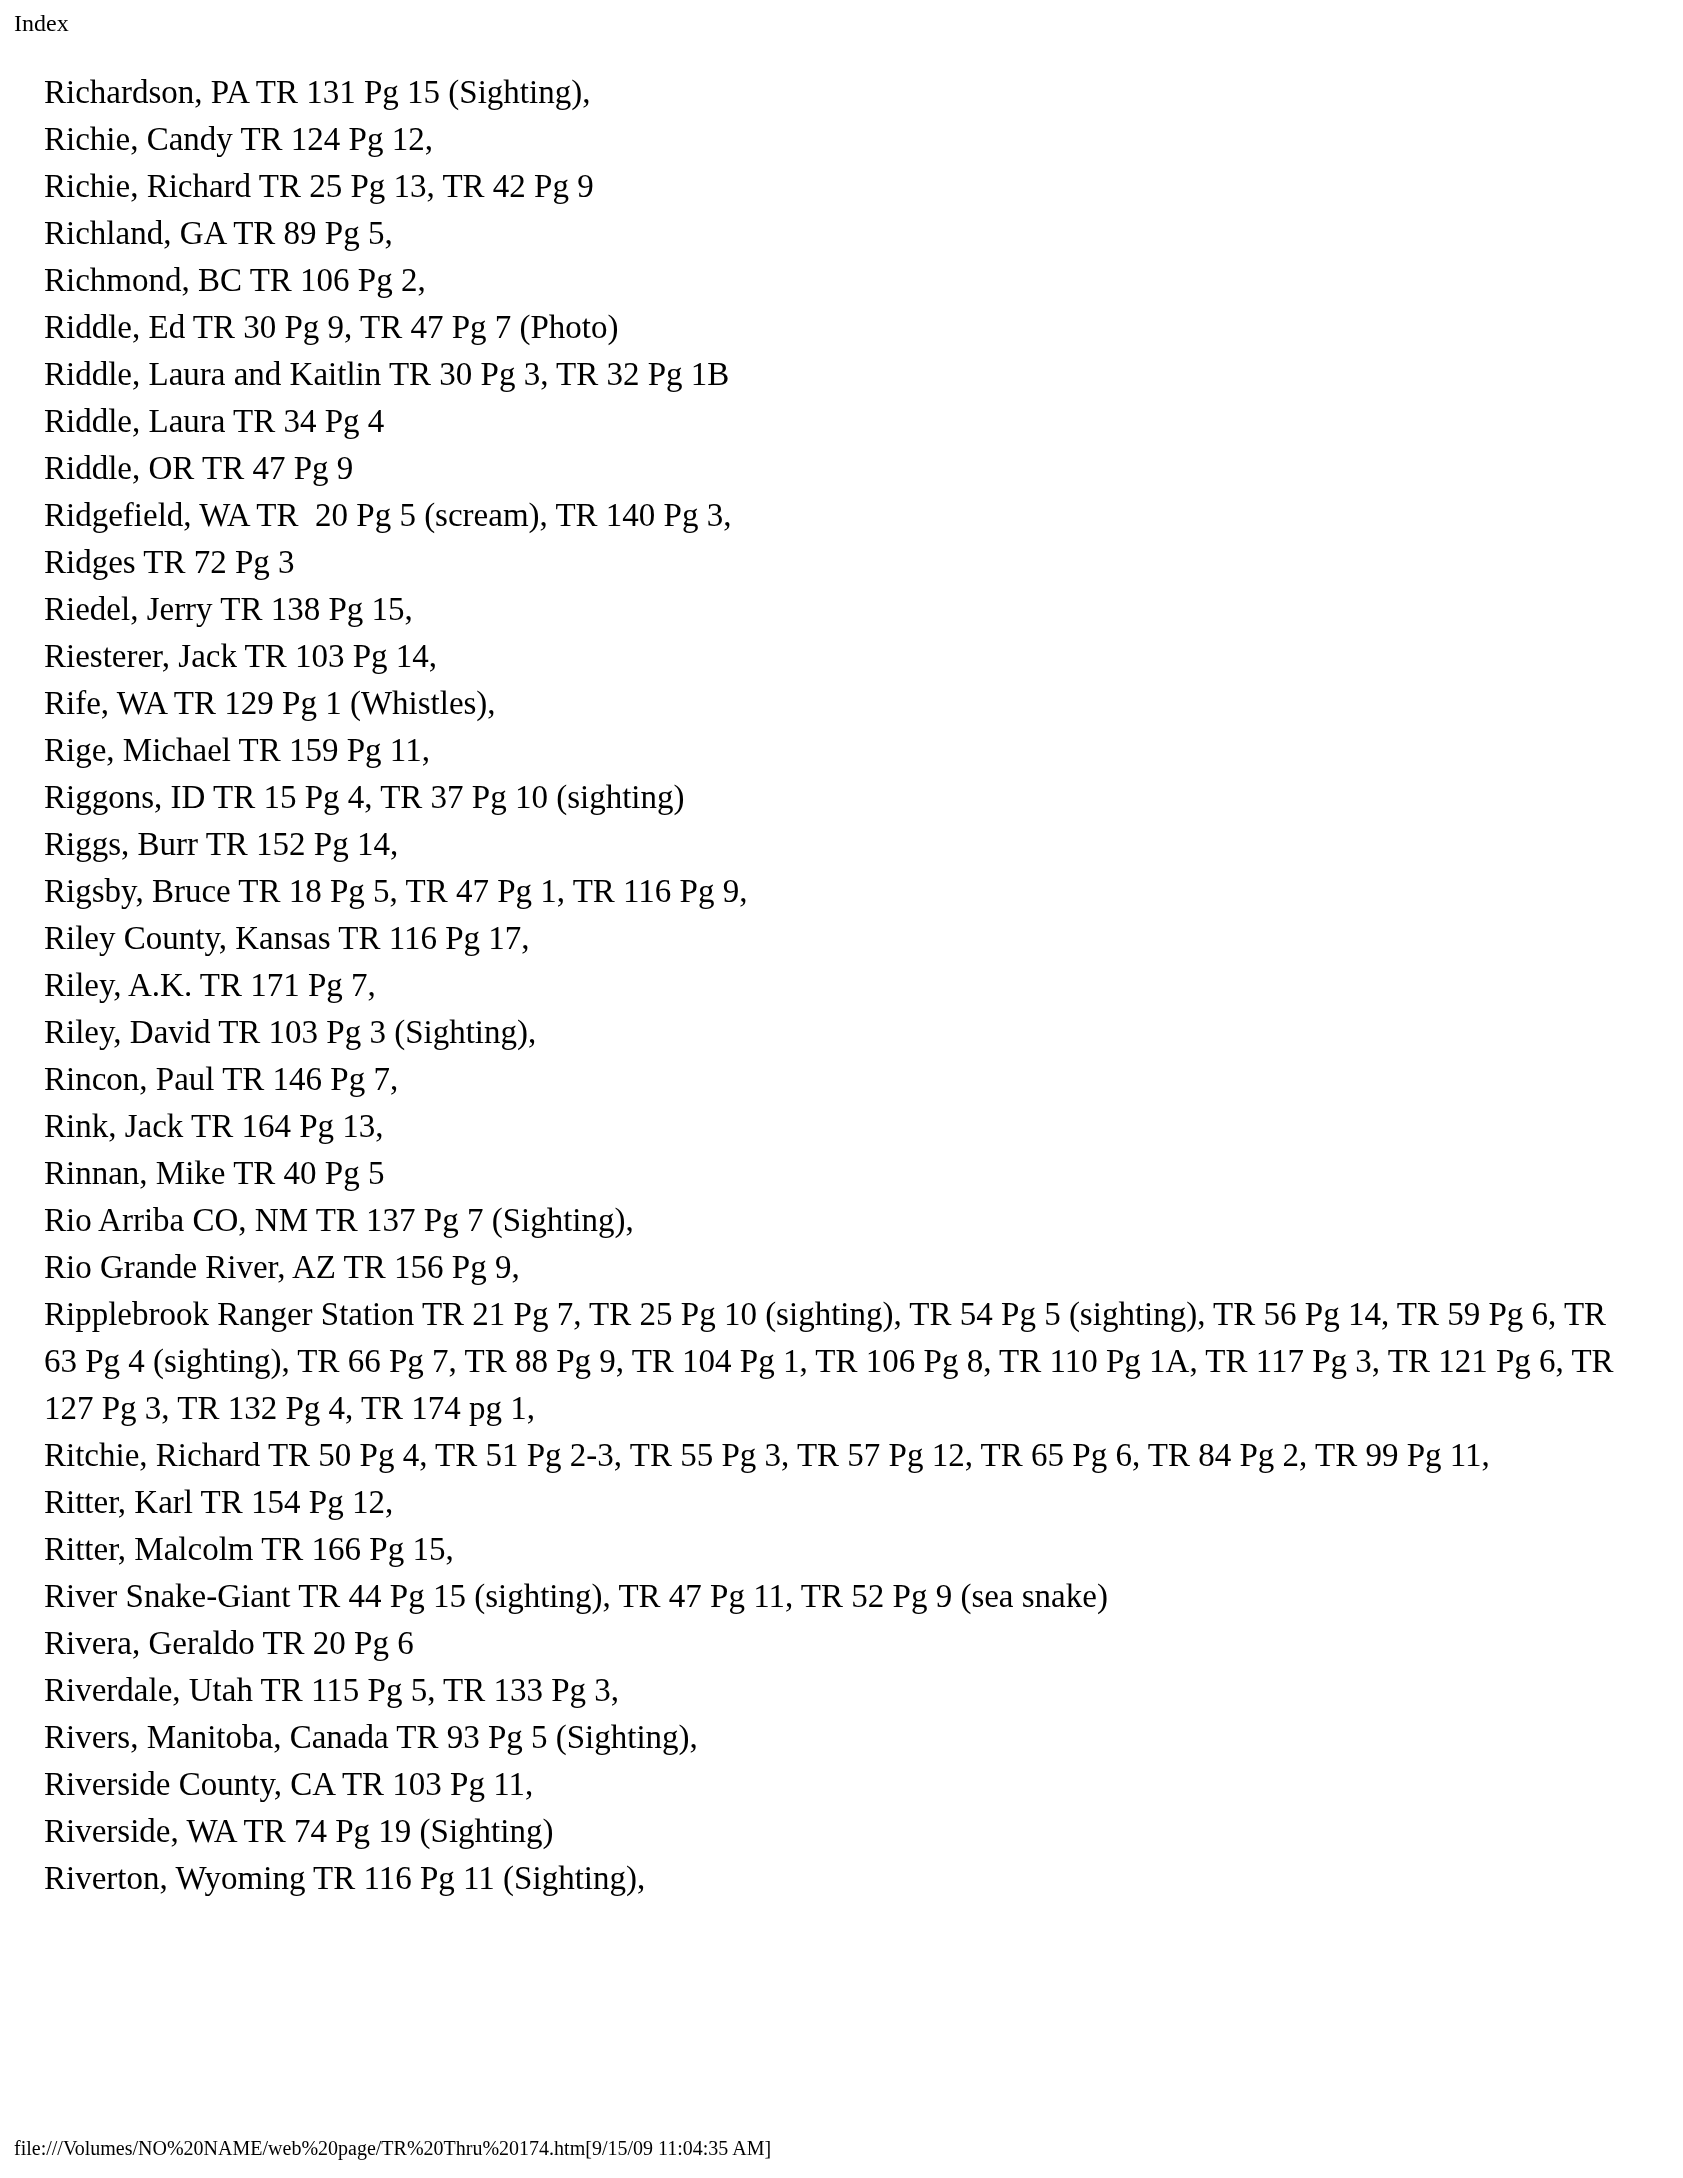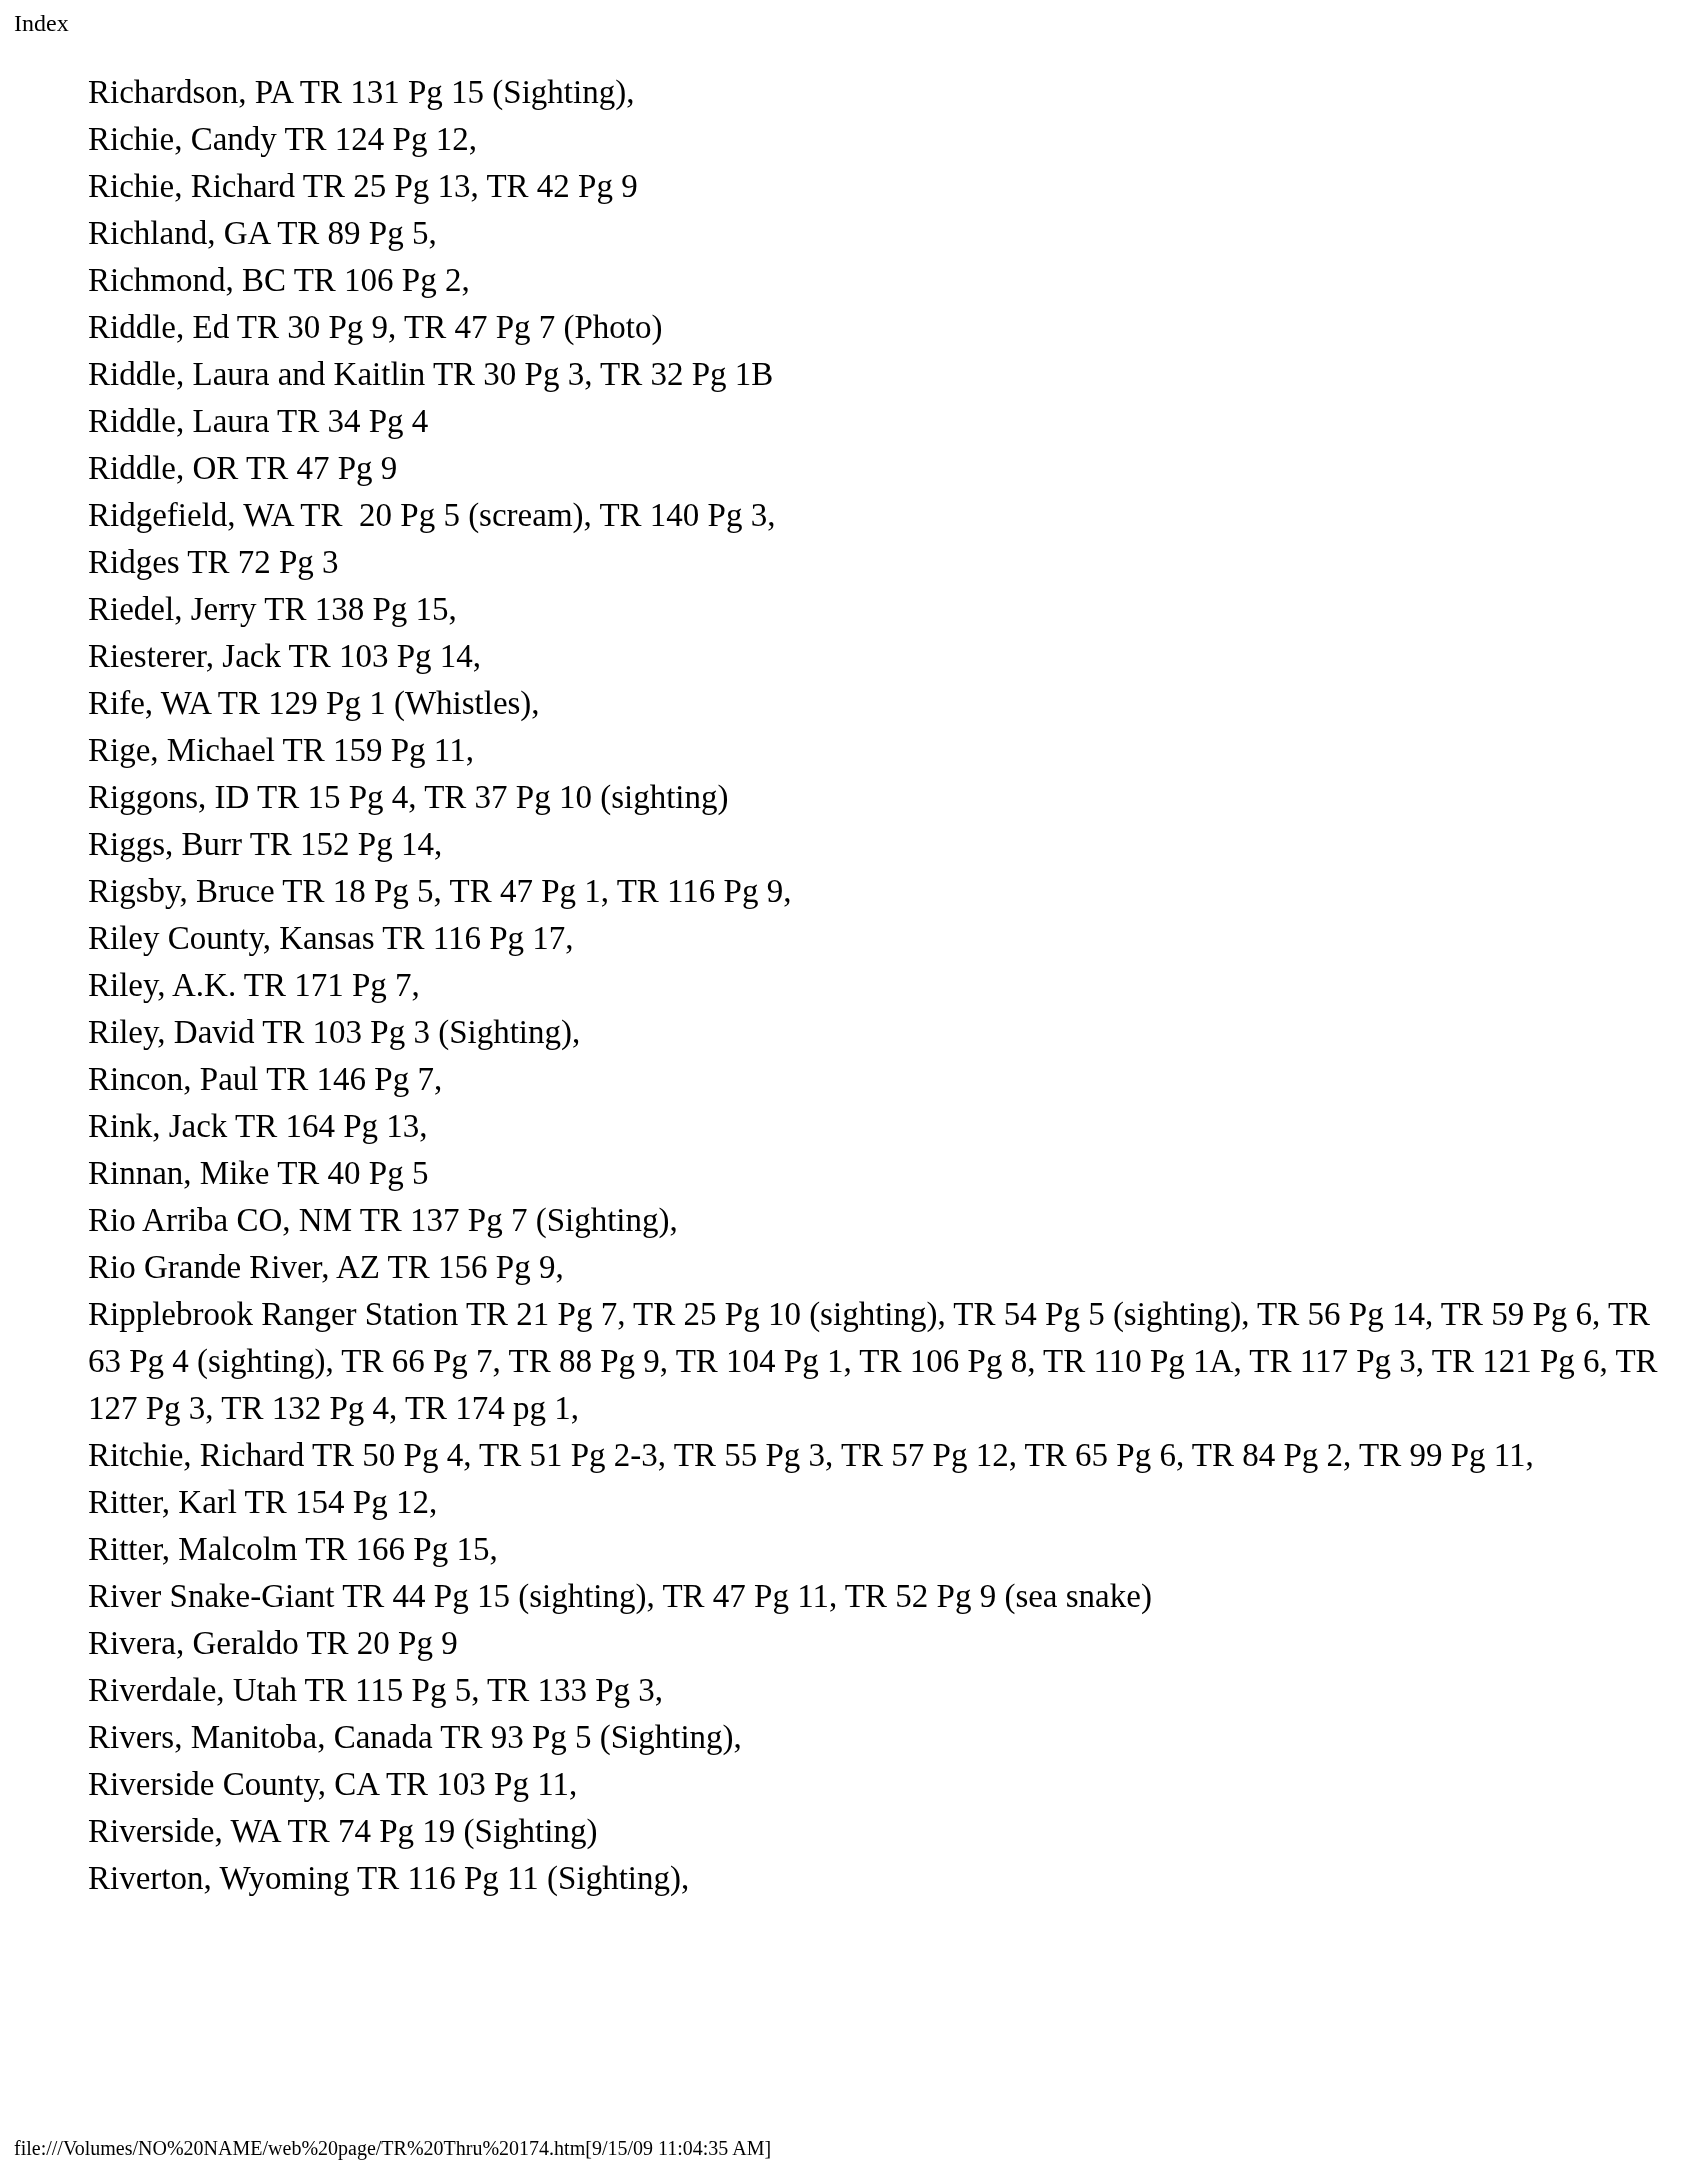--- a/index.html
+++ b/index.html
@@ -22,21 +22,20 @@
     font-size: 24px;
     line-height: 26px;
   }
   .index-list {
     position: absolute;
     top: 69px;
     left: 44px;
     width: 1574px;
     font-size: 33px;
     line-height: 47px;
-    margin-left: 44px;
   }
   .entry {
     white-space: pre-wrap;
   }
   .page-footer {
     position: absolute;
     top: 2131px;
     left: 14px;
     font-size: 20px;
     line-height: 34px;
@@ -73,21 +72,21 @@
   <div class="entry">Rincon, Paul TR 146 Pg 7,</div>
   <div class="entry">Rink, Jack TR 164 Pg 13,</div>
   <div class="entry">Rinnan, Mike TR 40 Pg 5</div>
   <div class="entry">Rio Arriba CO, NM TR 137 Pg 7 (Sighting),</div>
   <div class="entry">Rio Grande River, AZ TR 156 Pg 9,</div>
   <div class="entry">Ripplebrook Ranger Station TR 21 Pg 7, TR 25 Pg 10 (sighting), TR 54 Pg 5 (sighting), TR 56 Pg 14, TR 59 Pg 6, TR 63 Pg 4 (sighting), TR 66 Pg 7, TR 88 Pg 9, TR 104 Pg 1, TR 106 Pg 8, TR 110 Pg 1A, TR 117 Pg 3, TR 121 Pg 6, TR 127 Pg 3, TR 132 Pg 4, TR 174 pg 1,</div>
   <div class="entry">Ritchie, Richard TR 50 Pg 4, TR 51 Pg 2-3, TR 55 Pg 3, TR 57 Pg 12, TR 65 Pg 6, TR 84 Pg 2, TR 99 Pg 11,</div>
   <div class="entry">Ritter, Karl TR 154 Pg 12,</div>
   <div class="entry">Ritter, Malcolm TR 166 Pg 15,</div>
   <div class="entry">River Snake-Giant TR 44 Pg 15 (sighting), TR 47 Pg 11, TR 52 Pg 9 (sea snake)</div>
-  <div class="entry">Rivera, Geraldo TR 20 Pg 9</div>
+  <div class="entry">Rivera, Geraldo TR 20 Pg 6</div>
   <div class="entry">Riverdale, Utah TR 115 Pg 5, TR 133 Pg 3,</div>
   <div class="entry">Rivers, Manitoba, Canada TR 93 Pg 5 (Sighting),</div>
   <div class="entry">Riverside County, CA TR 103 Pg 11,</div>
   <div class="entry">Riverside, WA TR 74 Pg 19 (Sighting)</div>
   <div class="entry">Riverton, Wyoming TR 116 Pg 11 (Sighting),</div>
 </div>
 
 <div class="page-footer">file:///Volumes/NO%20NAME/web%20page/TR%20Thru%20174.htm[9/15/09 11:04:35 AM]</div>
 
 

